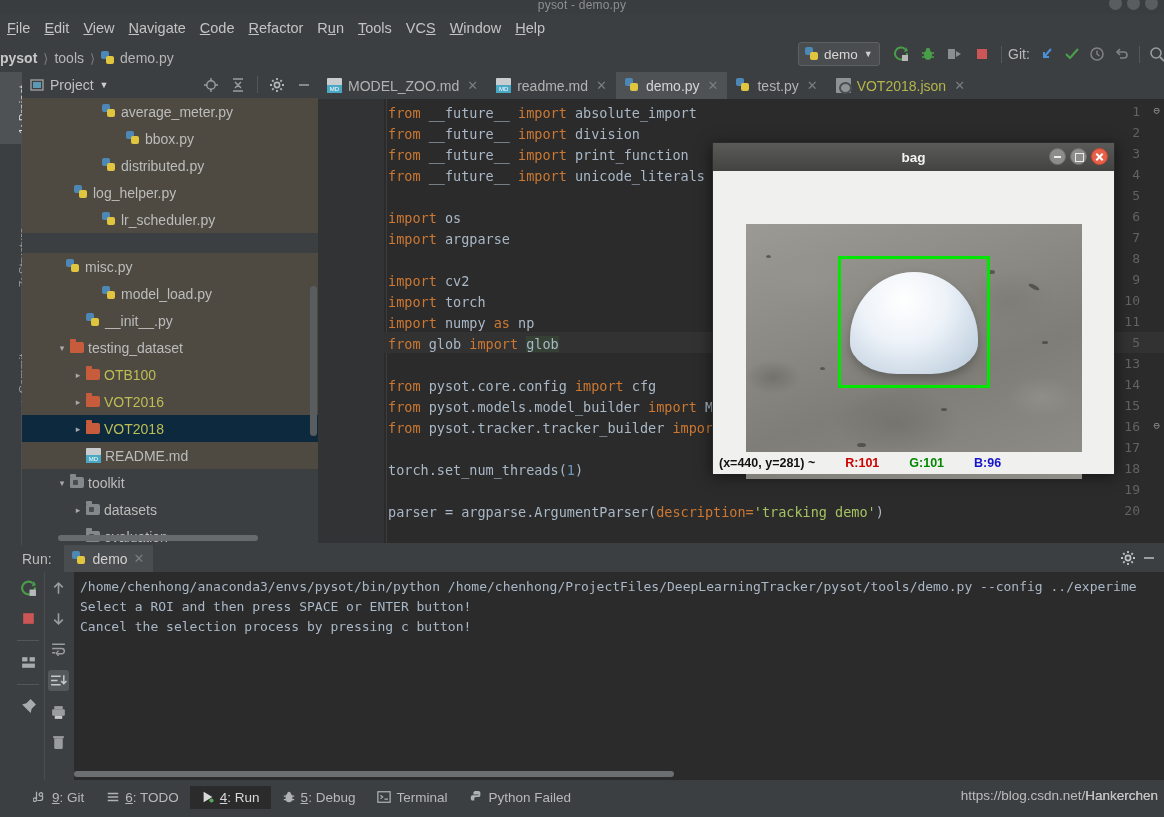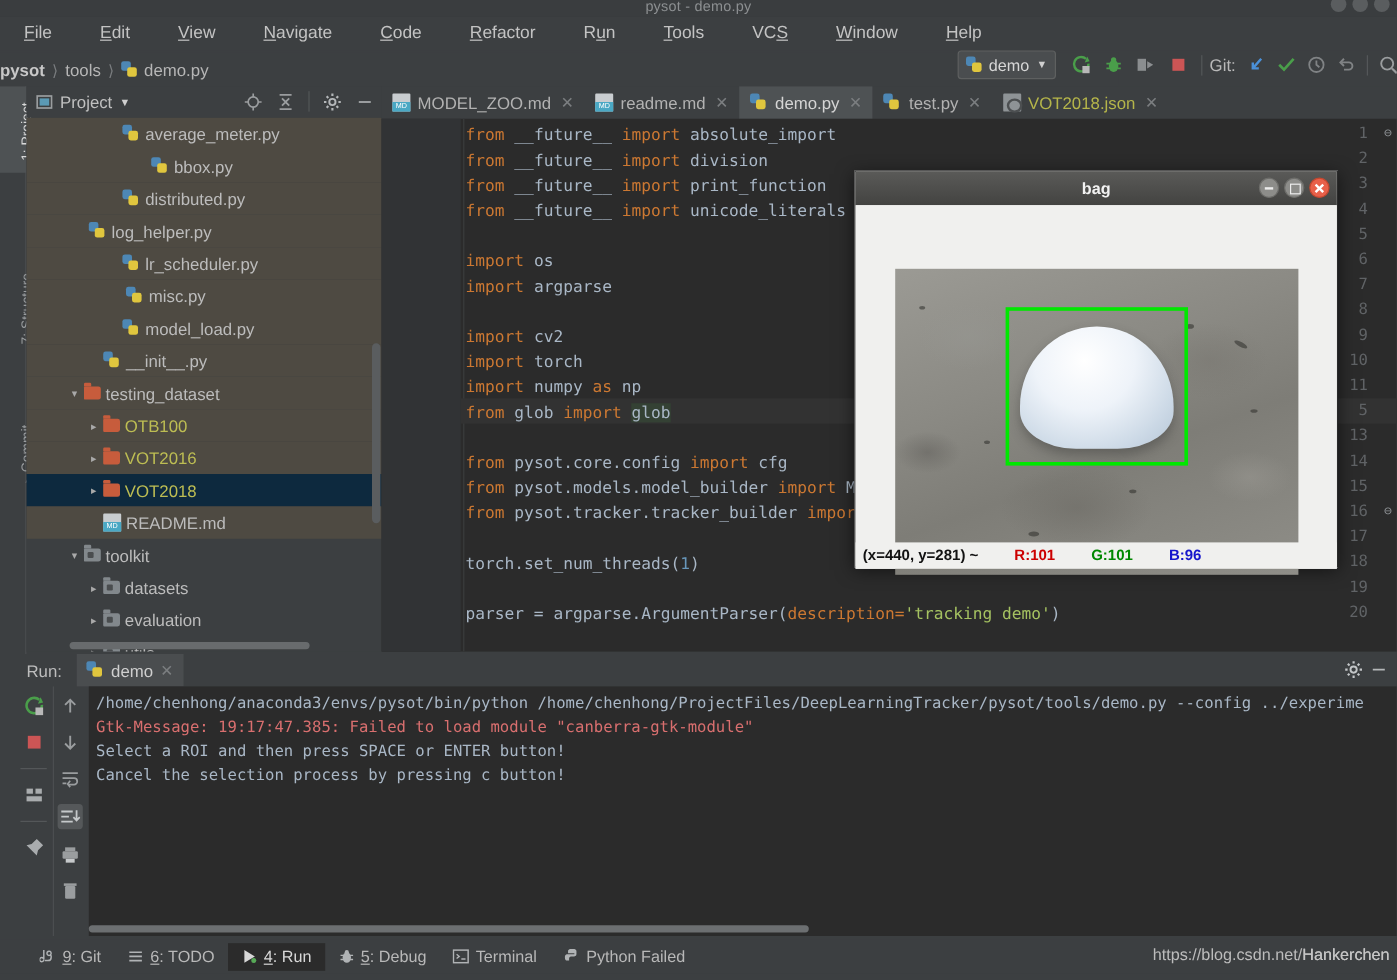--- a/index.html
+++ b/index.html
@@ -23,21 +23,21 @@
   }
   .win-btns { position: absolute; right: 6px; top: -3px; display: flex; gap: 5px; }
   .win-btns i { display:block; width: 13px; height: 13px; border-radius: 50%; background:#5a5d5f; }
 
   
   .menubar {
     position: absolute; left: 0; top: 14px; width: 1164px; height: 28px;
     background: #3c3f41; display: flex; align-items: center; padding-left: 0px;
   }
   .menubar .mi {
-    font-size: 14.5px; color: #c3c3c3; padding: 2px 20px; cursor: default; white-space: nowrap;
+    font-size: 14.5px; color: #c3c3c3; padding: 2px 7px; cursor: default; white-space: nowrap;
   }
   .menubar .mi u { text-decoration: underline; }
 
   
   .navbar {
     position: absolute; left: 0; top: 44px; width: 932px; height: 28px;
     background: #3c3f41; display: flex; align-items: center;
   }
   .crumb { font-size: 14px; color: #b6b6b6; display: flex; align-items: center; }
   .crumb .sep { color: #7a7d7f; margin: 0 6px; font-size: 13px; }
@@ -480,21 +480,21 @@
         <span class="nm">log_helper.py</span>
       </div>
       <div class="trow hl" style="padding-left: 64px;">
         <span class="arrow"></span>
         <span class="pyicon">
           <b></b>
           <i></i>
         </span>
         <span class="nm">lr_scheduler.py</span>
       </div>
-      <div class="trow hl" style="padding-left: 67px;">
+      <div class="trow hl" style="padding-left: 28px; margin-top: 20px;">
         <span class="arrow"></span>
         <span class="pyicon">
           <b></b>
           <i></i>
         </span>
         <span class="nm">misc.py</span>
       </div>
       <div class="trow hl" style="padding-left: 64px;">
         <span class="arrow"></span>
         <span class="pyicon">
@@ -761,21 +761,20 @@
       <span class="ico">
         <svg width="17" height="17" viewBox="0 0 16 16">
             <rect x="4" y="4" width="8" height="10" rx="1" fill="#9a9d9f"></rect>
             <rect x="3" y="2" width="10" height="2" fill="#9a9d9f"></rect>
           </svg>
       </span>
     </div>
 
     <div class="console" id="console">
         <div class="cline">/home/chenhong/anaconda3/envs/pysot/bin/python /home/chenhong/ProjectFiles/DeepLearningTracker/pysot/tools/demo.py --config ../experime</div>
-        <div class="cline err">Gtk-Message: 19:17:47.385: Failed to load module "canberra-gtk-module"</div>
         <div class="cline">Select a ROI and then press SPACE or ENTER button!</div>
         <div class="cline">Cancel the selection process by pressing c button!</div>
       </div>
     <div class="chscroll"></div>
   </div>
 
   <div class="statusbar" id="statusbar" style="padding-left: 22px;">
       <div class="sb-item">
         <span class="ico">
           <svg width="14" height="14" viewBox="0 0 16 16">

